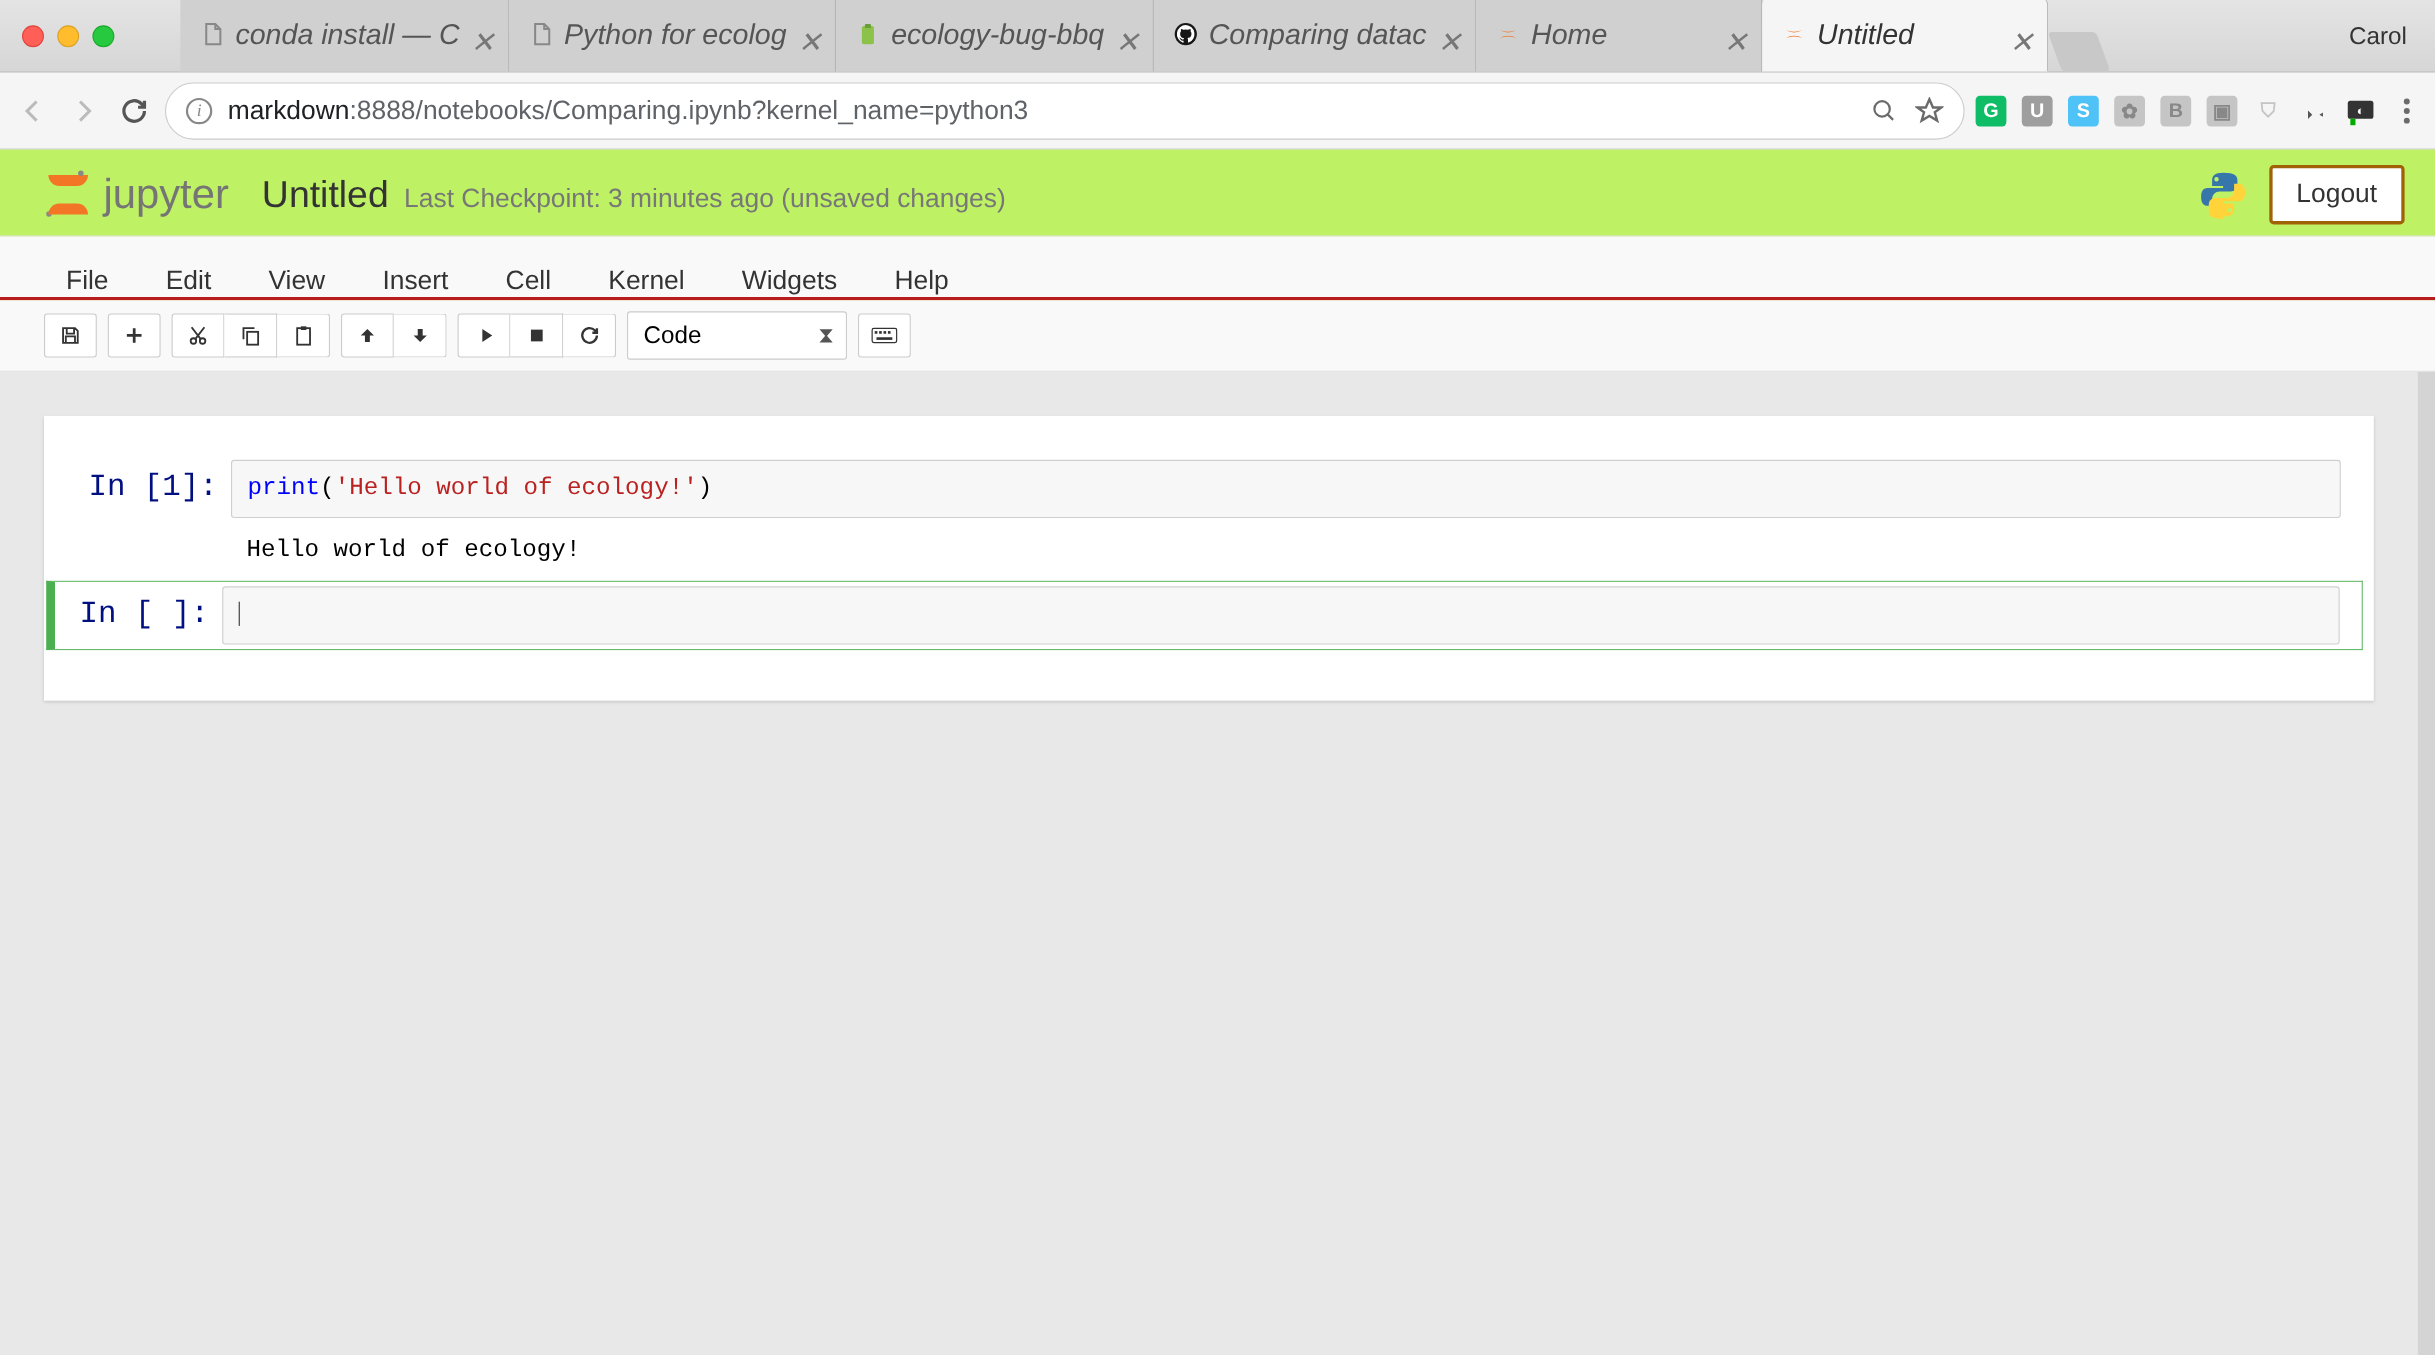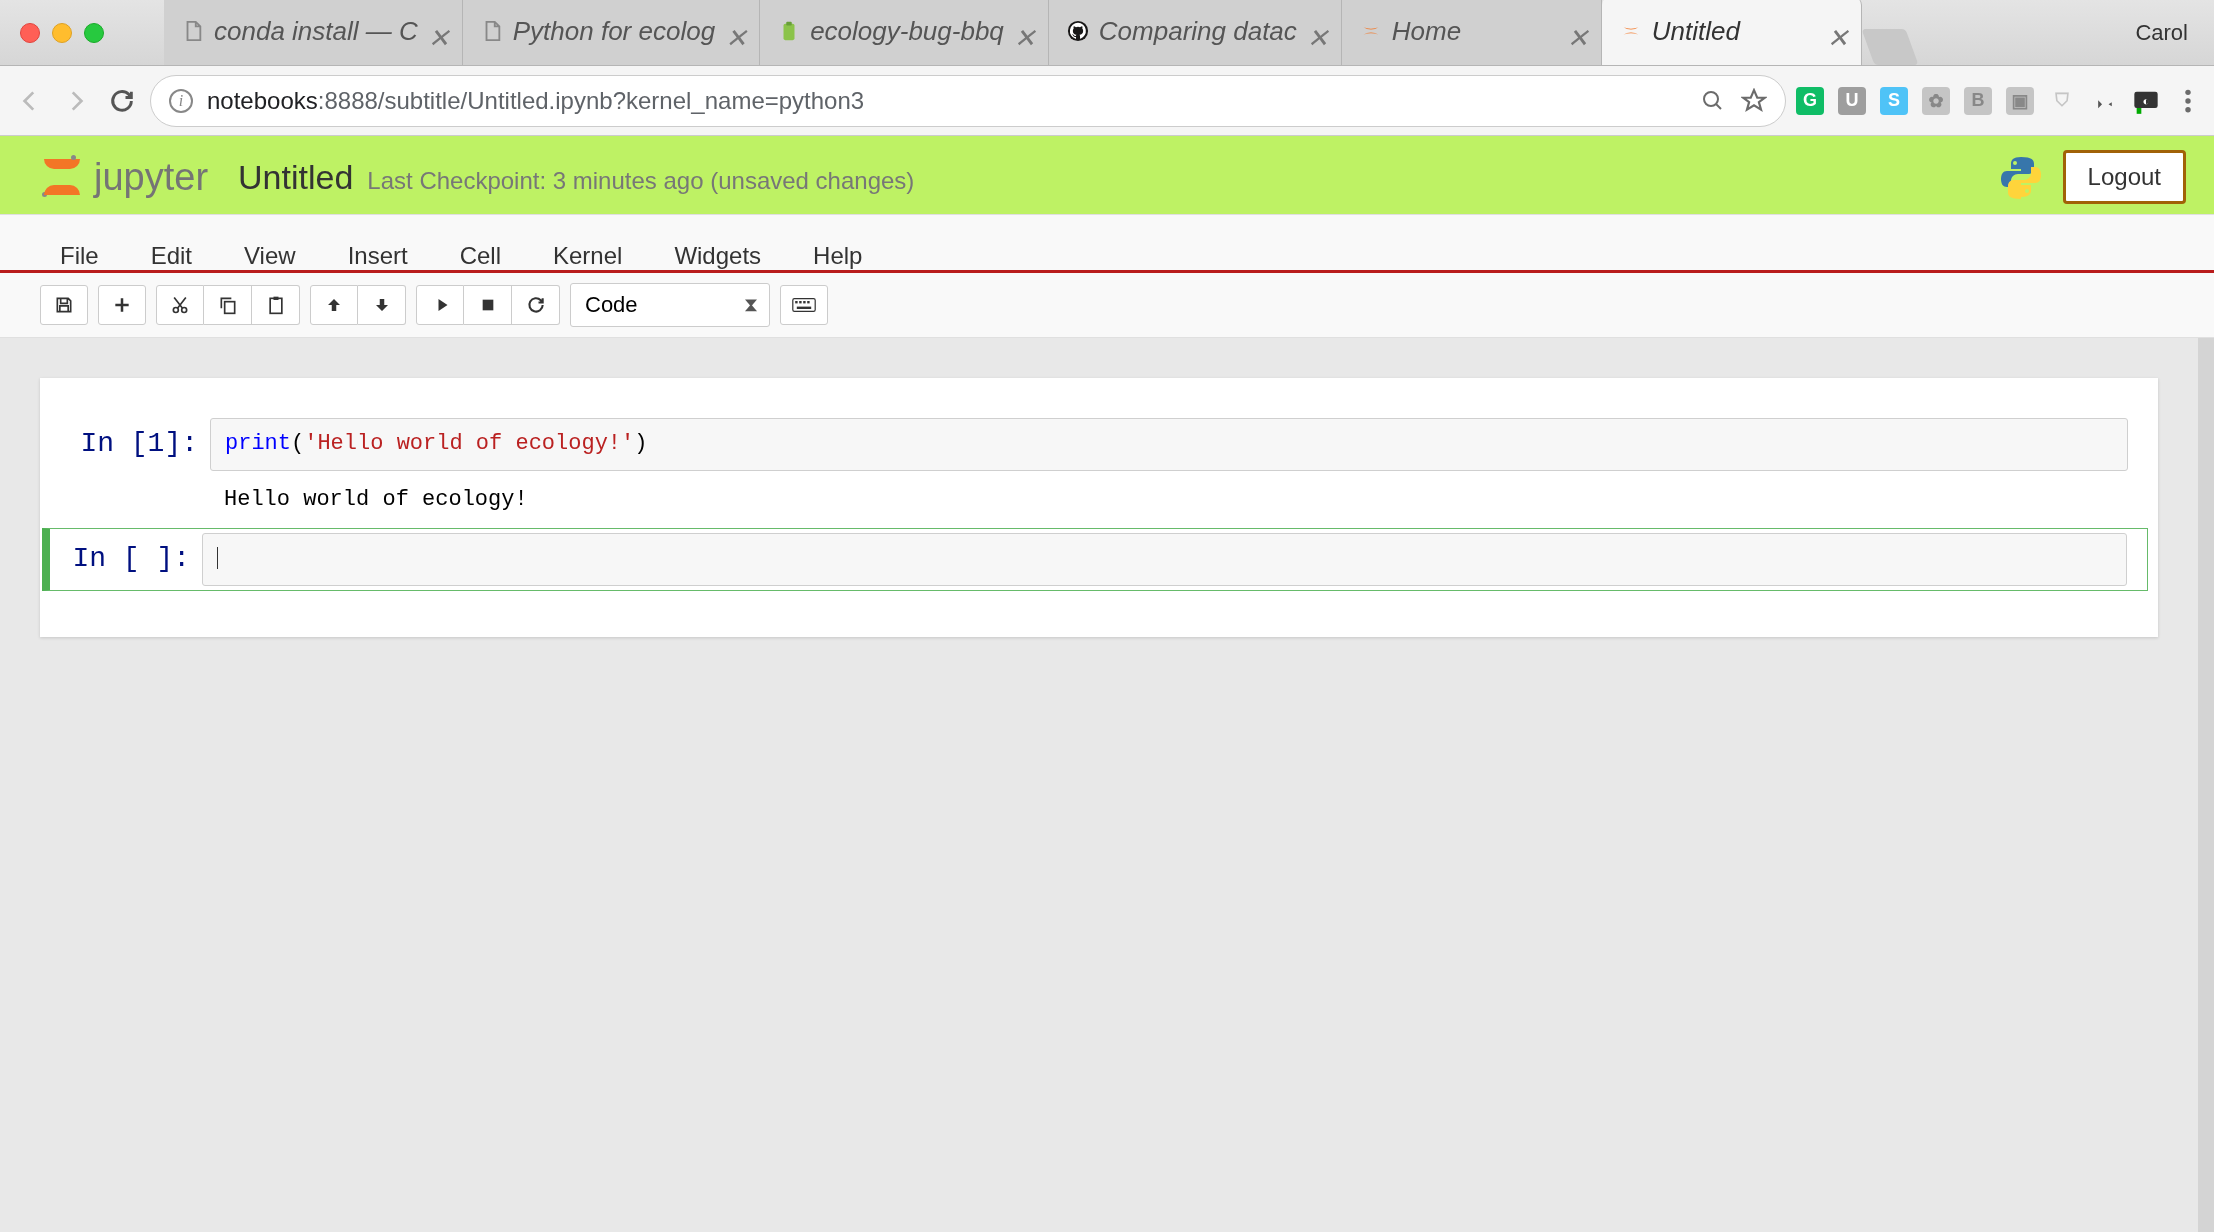--- a/index.html
+++ b/index.html
@@ -177,21 +177,21 @@
         </svg>
       </div>
     <div class="nav-btn enabled">
         <svg width="28" height="28" viewBox="0 0 24 24">
           <path fill="none" stroke="#555" stroke-width="2.5" d="M20 12a8 8 0 11-2.3-5.7L20 9M20 4v5h-5"></path>
         </svg>
       </div>
     <div class="omnibox">
       <span class="info">i</span>
       <span class="url">
-        <span class="host">notebooks</span><span class="path">:8888</span><span class="path">/subtitle/Untitled.ipynb?kernel_name=python3</span>
+        <span class="host">markdown</span><span class="path">:8888</span><span class="path">/notebooks/Comparing.ipynb?kernel_name=python3</span>
       </span>
       <span class="omni-icons">
         <span>
             <svg width="24" height="24" viewBox="0 0 24 24">
               <circle cx="10" cy="10" r="7" fill="none" stroke="#6b6b6b" stroke-width="2"></circle>
               <path stroke="#6b6b6b" stroke-width="2" d="M15 15l5 5"></path>
             </svg>
           </span>
         <span>
             <svg width="26" height="26" viewBox="0 0 24 24">

